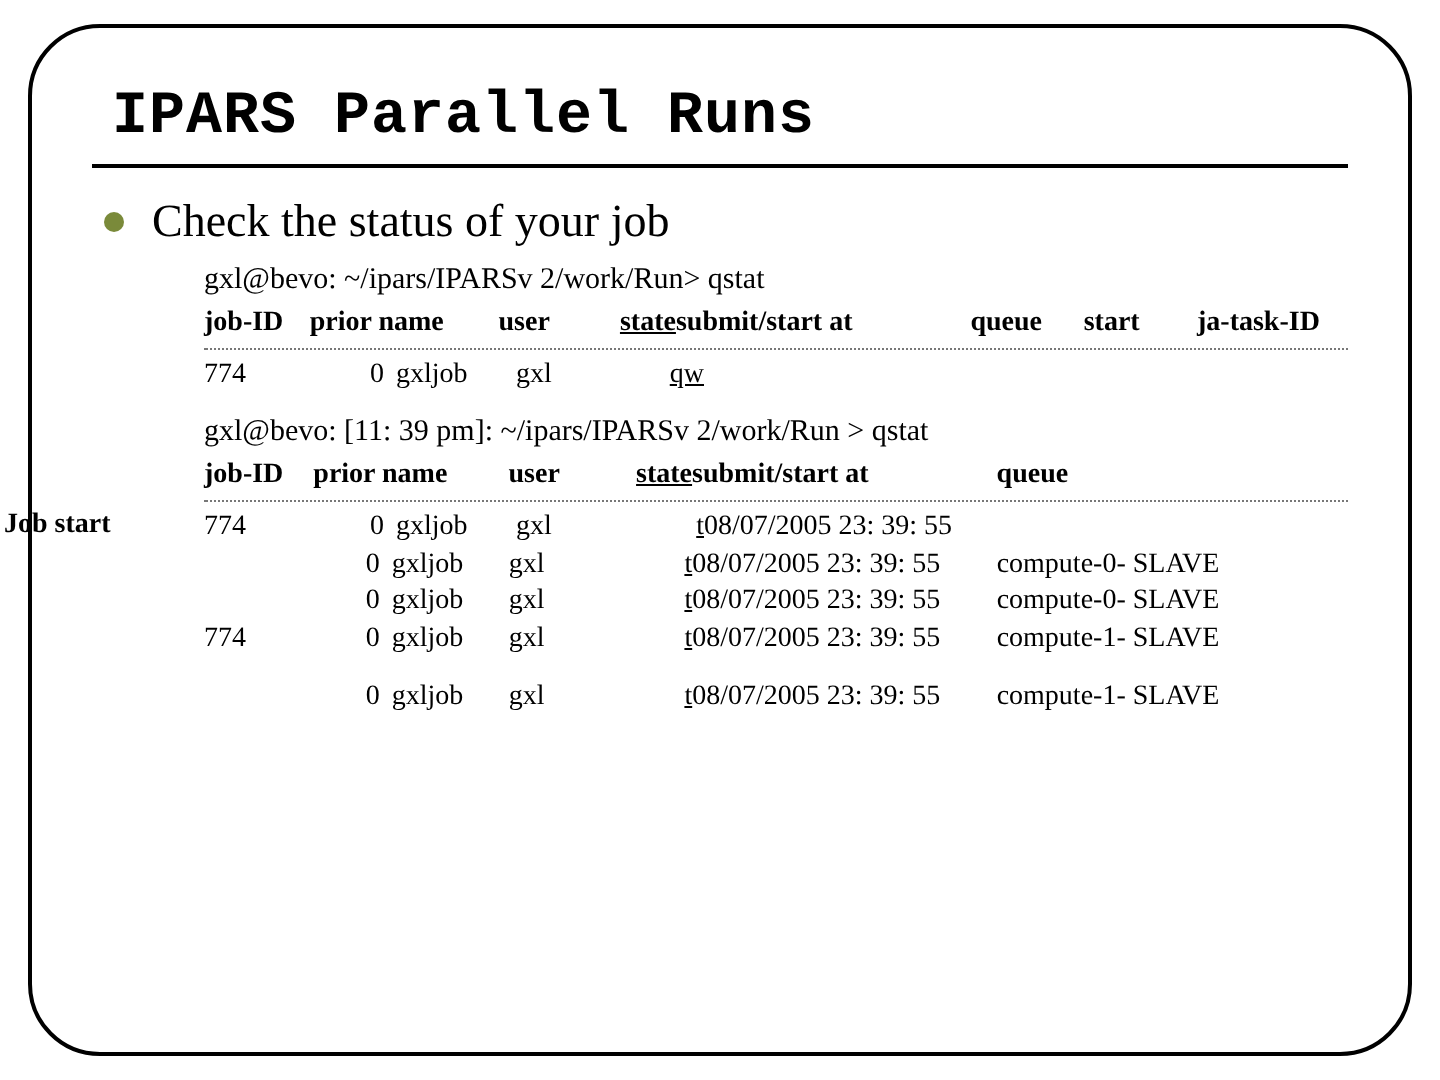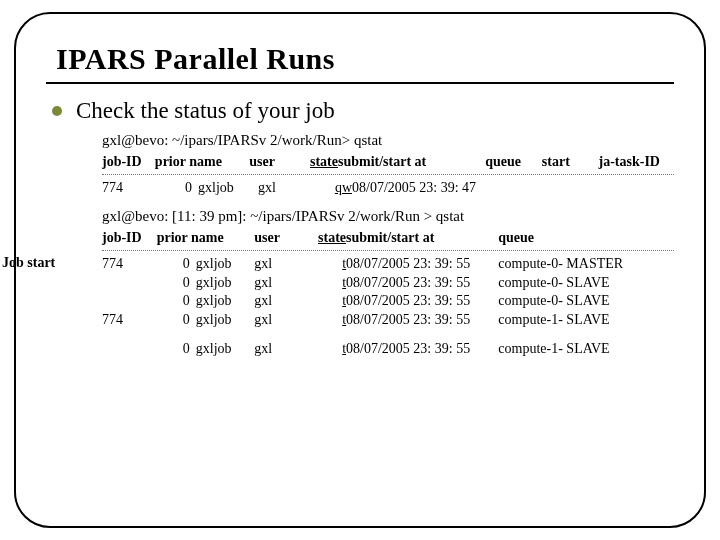--- a/index.html
+++ b/index.html
@@ -12,21 +12,21 @@
     position: relative;
   }
   .frame {
     position: absolute;
     top: 12px; left: 14px; right: 14px; bottom: 12px;
     border: 2px solid #000;
     border-radius: 36px;
     padding: 28px 30px 20px 30px;
   }
   .title {
-    font-family: Liberation Serif, serif;
+    font-family: Liberation Mono, monospace;
     font-weight: 900;
     font-size: 30px;
     letter-spacing: 0.5px;
     margin: 0 0 2px 10px;
   }
   .hr {
     border: none;
     border-top: 2px solid #000;
     margin: 6px 0 14px 0;
   }
@@ -112,21 +112,20 @@
       <span class="c-master">start</span>
       <span class="c-task">ja-task-ID</span>
     </div>
     <div class="dotrule"></div>
     <div class="data-row">
       <span class="c-jobid">774</span>
       <span class="c-prior">0</span>
       <span class="c-name">gxljob</span>
       <span class="c-user">gxl</span>
       <span class="c-state">qw</span>
-      <span class="c-submit">08/07/2005 23: 39: 47</span>
     </div>
   </div>
 
   <div class="block section2 t2">
     <div class="cmdline">gxl@bevo: [11: 39 pm]: ~/ipars/IPARSv 2/work/Run &gt; qstat</div>
     <div class="hdr-row">
       <span class="c-jobid">job-ID</span>
       <span class="lbl-priorname">prior name</span>
       <span class="c-user">user</span>
       <span class="c-state">state</span>
@@ -135,21 +134,20 @@
     </div>
     <div class="dotrule"></div>
     <div id="t2rows">
         <div class="data-row">
           <span class="c-jobid">774</span>
           <span class="c-prior">0</span>
           <span class="c-name">gxljob</span>
           <span class="c-user">gxl</span>
           <span class="c-state">t</span>
           <span class="c-submit">08/07/2005 23: 39: 55</span>
-          <span class="c-queue">compute-0- MASTER</span>
         </div>
         <div class="data-row">
           <span class="c-jobid"></span>
           <span class="c-prior">0</span>
           <span class="c-name">gxljob</span>
           <span class="c-user">gxl</span>
           <span class="c-state">t</span>
           <span class="c-submit">08/07/2005 23: 39: 55</span>
           <span class="c-queue">compute-0- SLAVE</span>
         </div>

